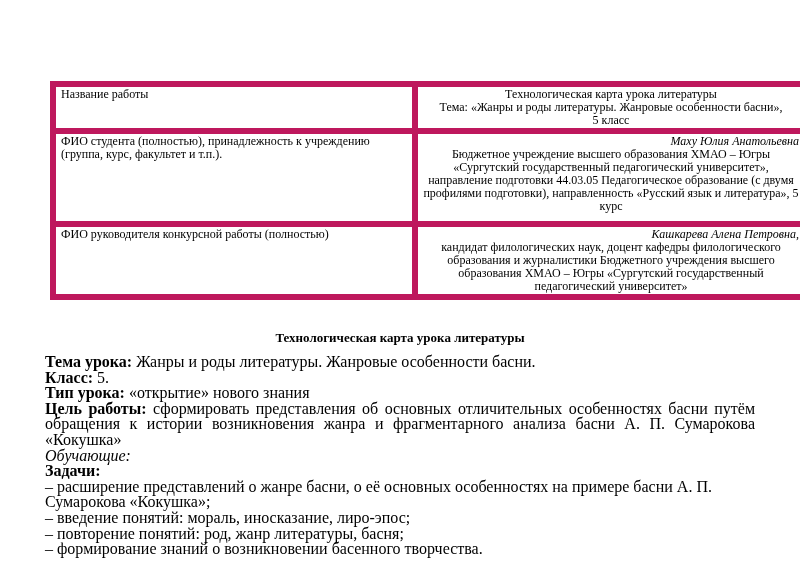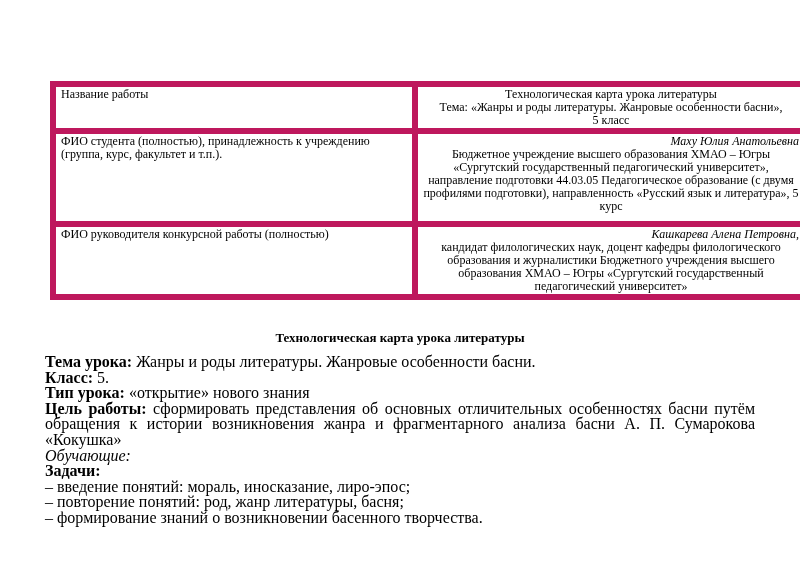--- a/index.html
+++ b/index.html
@@ -82,18 +82,19 @@
 
   <div class="doc-heading">Технологическая карта урока литературы</div>
 
   <div class="body-text">
     <p><b>Тема урока:</b><span> Жанры и роды литературы. Жанровые особенности басни.</span></p>
     <p><b>Класс:</b><span> 5.</span></p>
     <p><b>Тип урока:</b><span> «открытие» нового знания</span></p>
     <p class="justify"><b>Цель работы:</b><span> сформировать представления об основных отличительных особенностях басни путём обращения к истории возникновения жанра и фрагментарного анализа басни А. П. Сумарокова «Кокушка»</span></p>
     <p><i>Обучающие:</i></p>
     <p><b>Задачи:</b></p>
+    <p><span>– расширение представлений о жанре басни, о её основных особенностях на примере басни А. П. Сумарокова «Кокушка»;</span></p>
     <p><span>– введение понятий: мораль, иносказание, лиро-эпос;</span></p>
     <p><span>– повторение понятий: род, жанр литературы, басня;</span></p>
     <p><span>– формирование знаний о возникновении басенного творчества.</span></p>
   </div>
 
 </div>
 
 </body></html>

